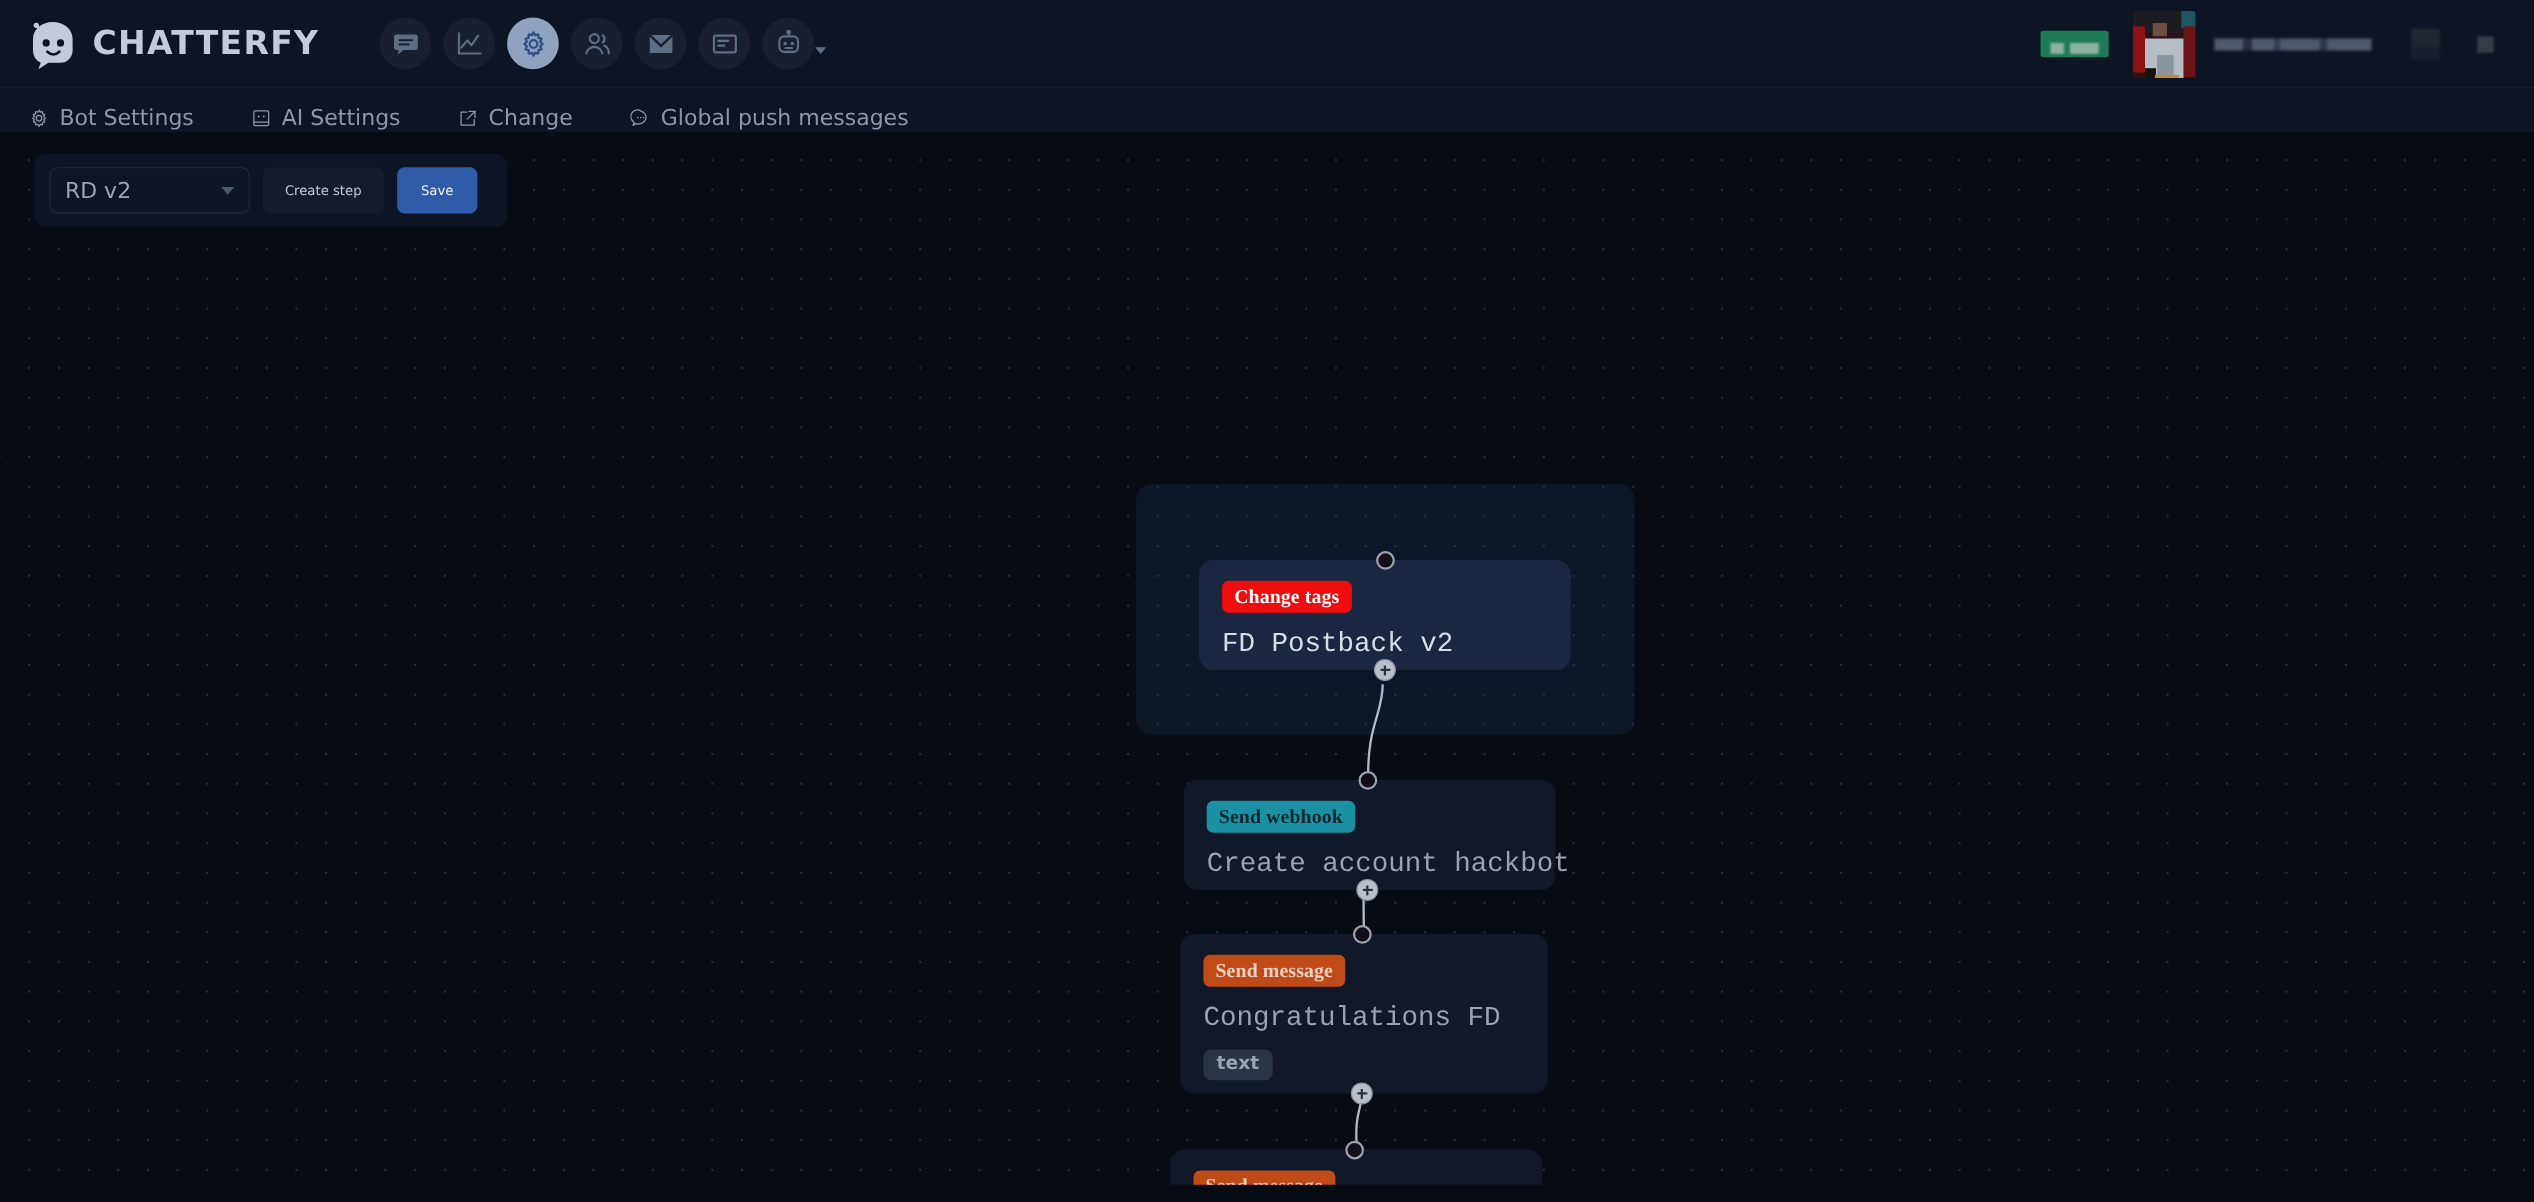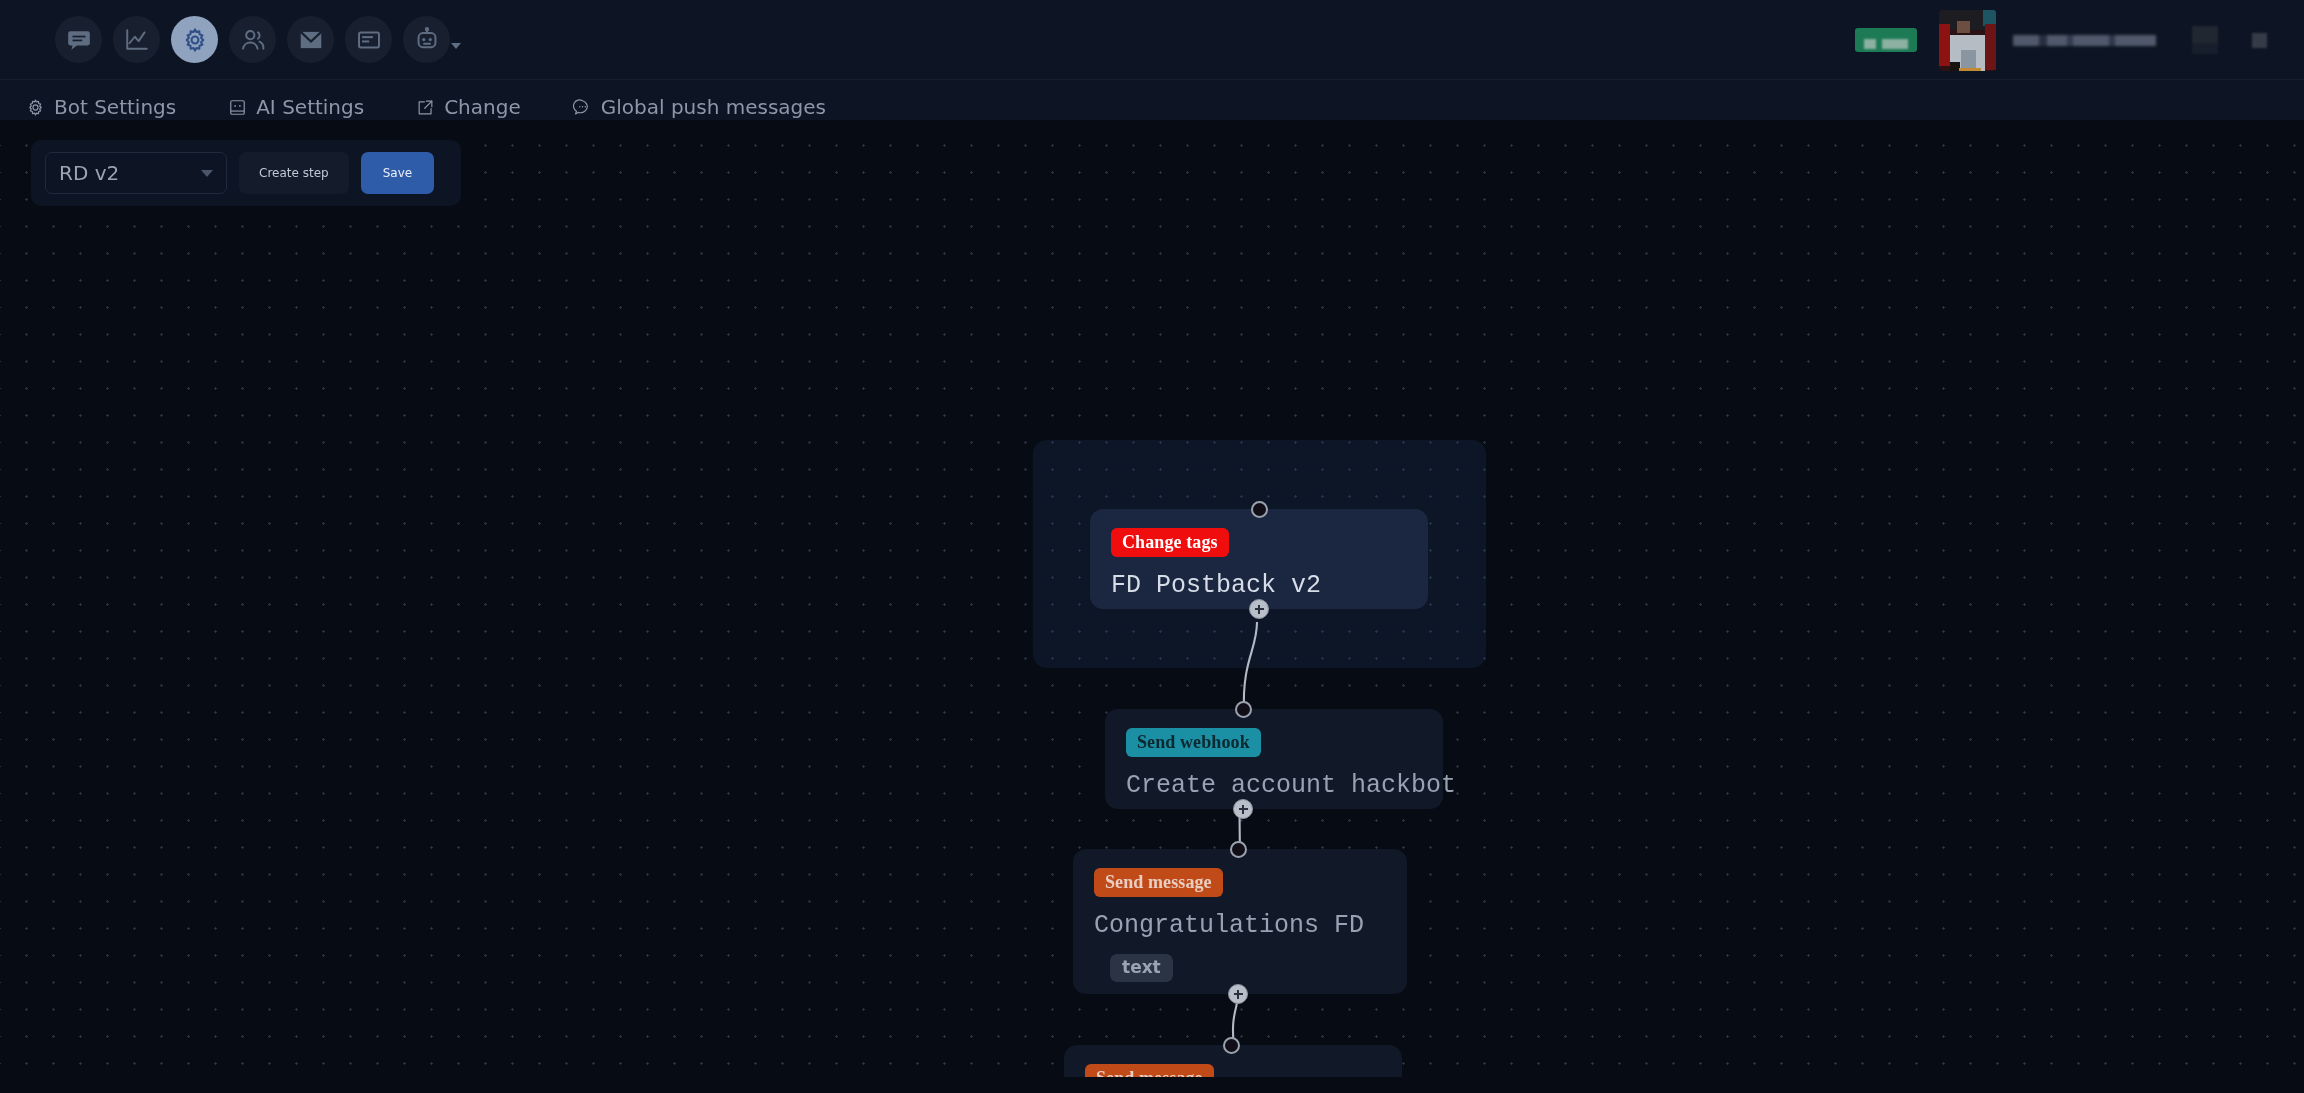--- a/index.html
+++ b/index.html
@@ -298,21 +298,20 @@
   }
   .chip {
     background: #2b3444;
     color: #9aa4b4;
     border-radius: 7px;
     padding: 5px 12px 6px 12px;
     font-size: 17px;
     font-weight: 700;
     font-family: "DejaVu Sans", sans-serif;
     line-height: 1;
-    margin-left: 16px;
   }
 
   
   .handle {
     position: absolute;
     border-radius: 50%;
     z-index: 9;
     cursor: crosshair;
   }
   .handle-target {
@@ -337,20 +336,31 @@
   .handle-source::before { width: 9px; height: 1.8px; }
   .handle-source::after  { width: 1.8px; height: 9px; }
 </style>
 </head>
 <body>
 
 <div id="app">
 
   <div class="topbar">
 
+    <div class="brand">
+      <svg class="brand-logo" viewBox="0 0 48 48">
+        <path d="M10 8 L16 14" stroke="#c3cbd9" stroke-width="2.4" fill="none" stroke-linecap="round"></path>
+        <circle cx="9" cy="7" r="2.4" fill="#c3cbd9"></circle>
+        <path d="M6 19 A18 15 0 0 1 42 19 L42 30 A11 11 0 0 1 31 41 L20 41 L11 47 L13 41 A12 12 0 0 1 6 30 Z" fill="#c3cbd9"></path>
+        <circle cx="18" cy="23" r="3.3" fill="#0d1423"></circle>
+        <circle cx="31" cy="23" r="3.3" fill="#0d1423"></circle>
+        <path d="M19 31 Q24.5 36 30 31" stroke="#0d1423" stroke-width="2.3" fill="none" stroke-linecap="round"></path>
+      </svg>
+      <div class="brand-word">CHATTERFY</div>
+    </div>
 
     <div class="nav-icons">
 
       <div class="nav-pill">
         <svg width="26" height="26" viewBox="0 0 24 24">
           <path class="ico-fill" d="M4 4 H20 A2 2 0 0 1 22 6 V15 A2 2 0 0 1 20 17 H10 L5 21 L6 17 H4 A2 2 0 0 1 2 15 V6 A2 2 0 0 1 4 4 Z"></path>
           <rect x="6" y="8" width="12" height="1.6" fill="#18202f"></rect>
           <rect x="6" y="11.6" width="9" height="1.6" fill="#18202f"></rect>
         </svg>
       </div>
@@ -483,21 +493,21 @@
       <path class="edge-path" d="M1257,502 C1257,530 1242,540 1244,592"></path>
       <path class="edge-path" d="M1243,602 C1243,618 1238,620 1240,732"></path>
       <path class="edge-path" d="M1239,865 C1239,890 1230,890 1234,928"></path>
       <path class="edge-path" d="M1234,1062 C1234,1088 1240,1094 1248,1110"></path>
     </svg>
 
     <div id="nodes-layer">
         <div class="node selected" style="left: 1090px; top: 389px; width: 338px; height: 100px;"><div class="badge badge-red">Change tags</div><div class="node-title">FD Postback v2</div></div>
         <div class="handle handle-target" style="left: 1250.5px; top: 380.5px;"></div>
         <div class="handle handle-source" style="left: 1249px; top: 479px;"></div>
-        <div class="node" style="left: 1076px; top: 589px; width: 338px; height: 100px; margin-left: 29px;"><div class="badge badge-teal">Send webhook</div><div class="node-title">Create account hackbot</div></div>
+        <div class="node" style="left: 1076px; top: 589px; width: 338px; height: 100px;"><div class="badge badge-teal">Send webhook</div><div class="node-title">Create account hackbot</div></div>
         <div class="handle handle-target" style="left: 1234.5px; top: 580.5px;"></div>
         <div class="handle handle-source" style="left: 1233px; top: 679px;"></div>
         <div class="node" style="left: 1073px; top: 729px; width: 334px; height: 145px;"><div class="badge badge-orange">Send message</div><div class="node-title">Congratulations FD</div><div class="chips">
             <span class="chip">text</span>
           </div></div>
         <div class="handle handle-target" style="left: 1229.5px; top: 720.5px;"></div>
         <div class="handle handle-source" style="left: 1228px; top: 864px;"></div>
         <div class="node" style="left: 1064px; top: 925px; width: 338px; height: 145px;"><div class="badge badge-orange">Send message</div></div>
         <div class="handle handle-target" style="left: 1222.5px; top: 916.5px;"></div>
       </div>

